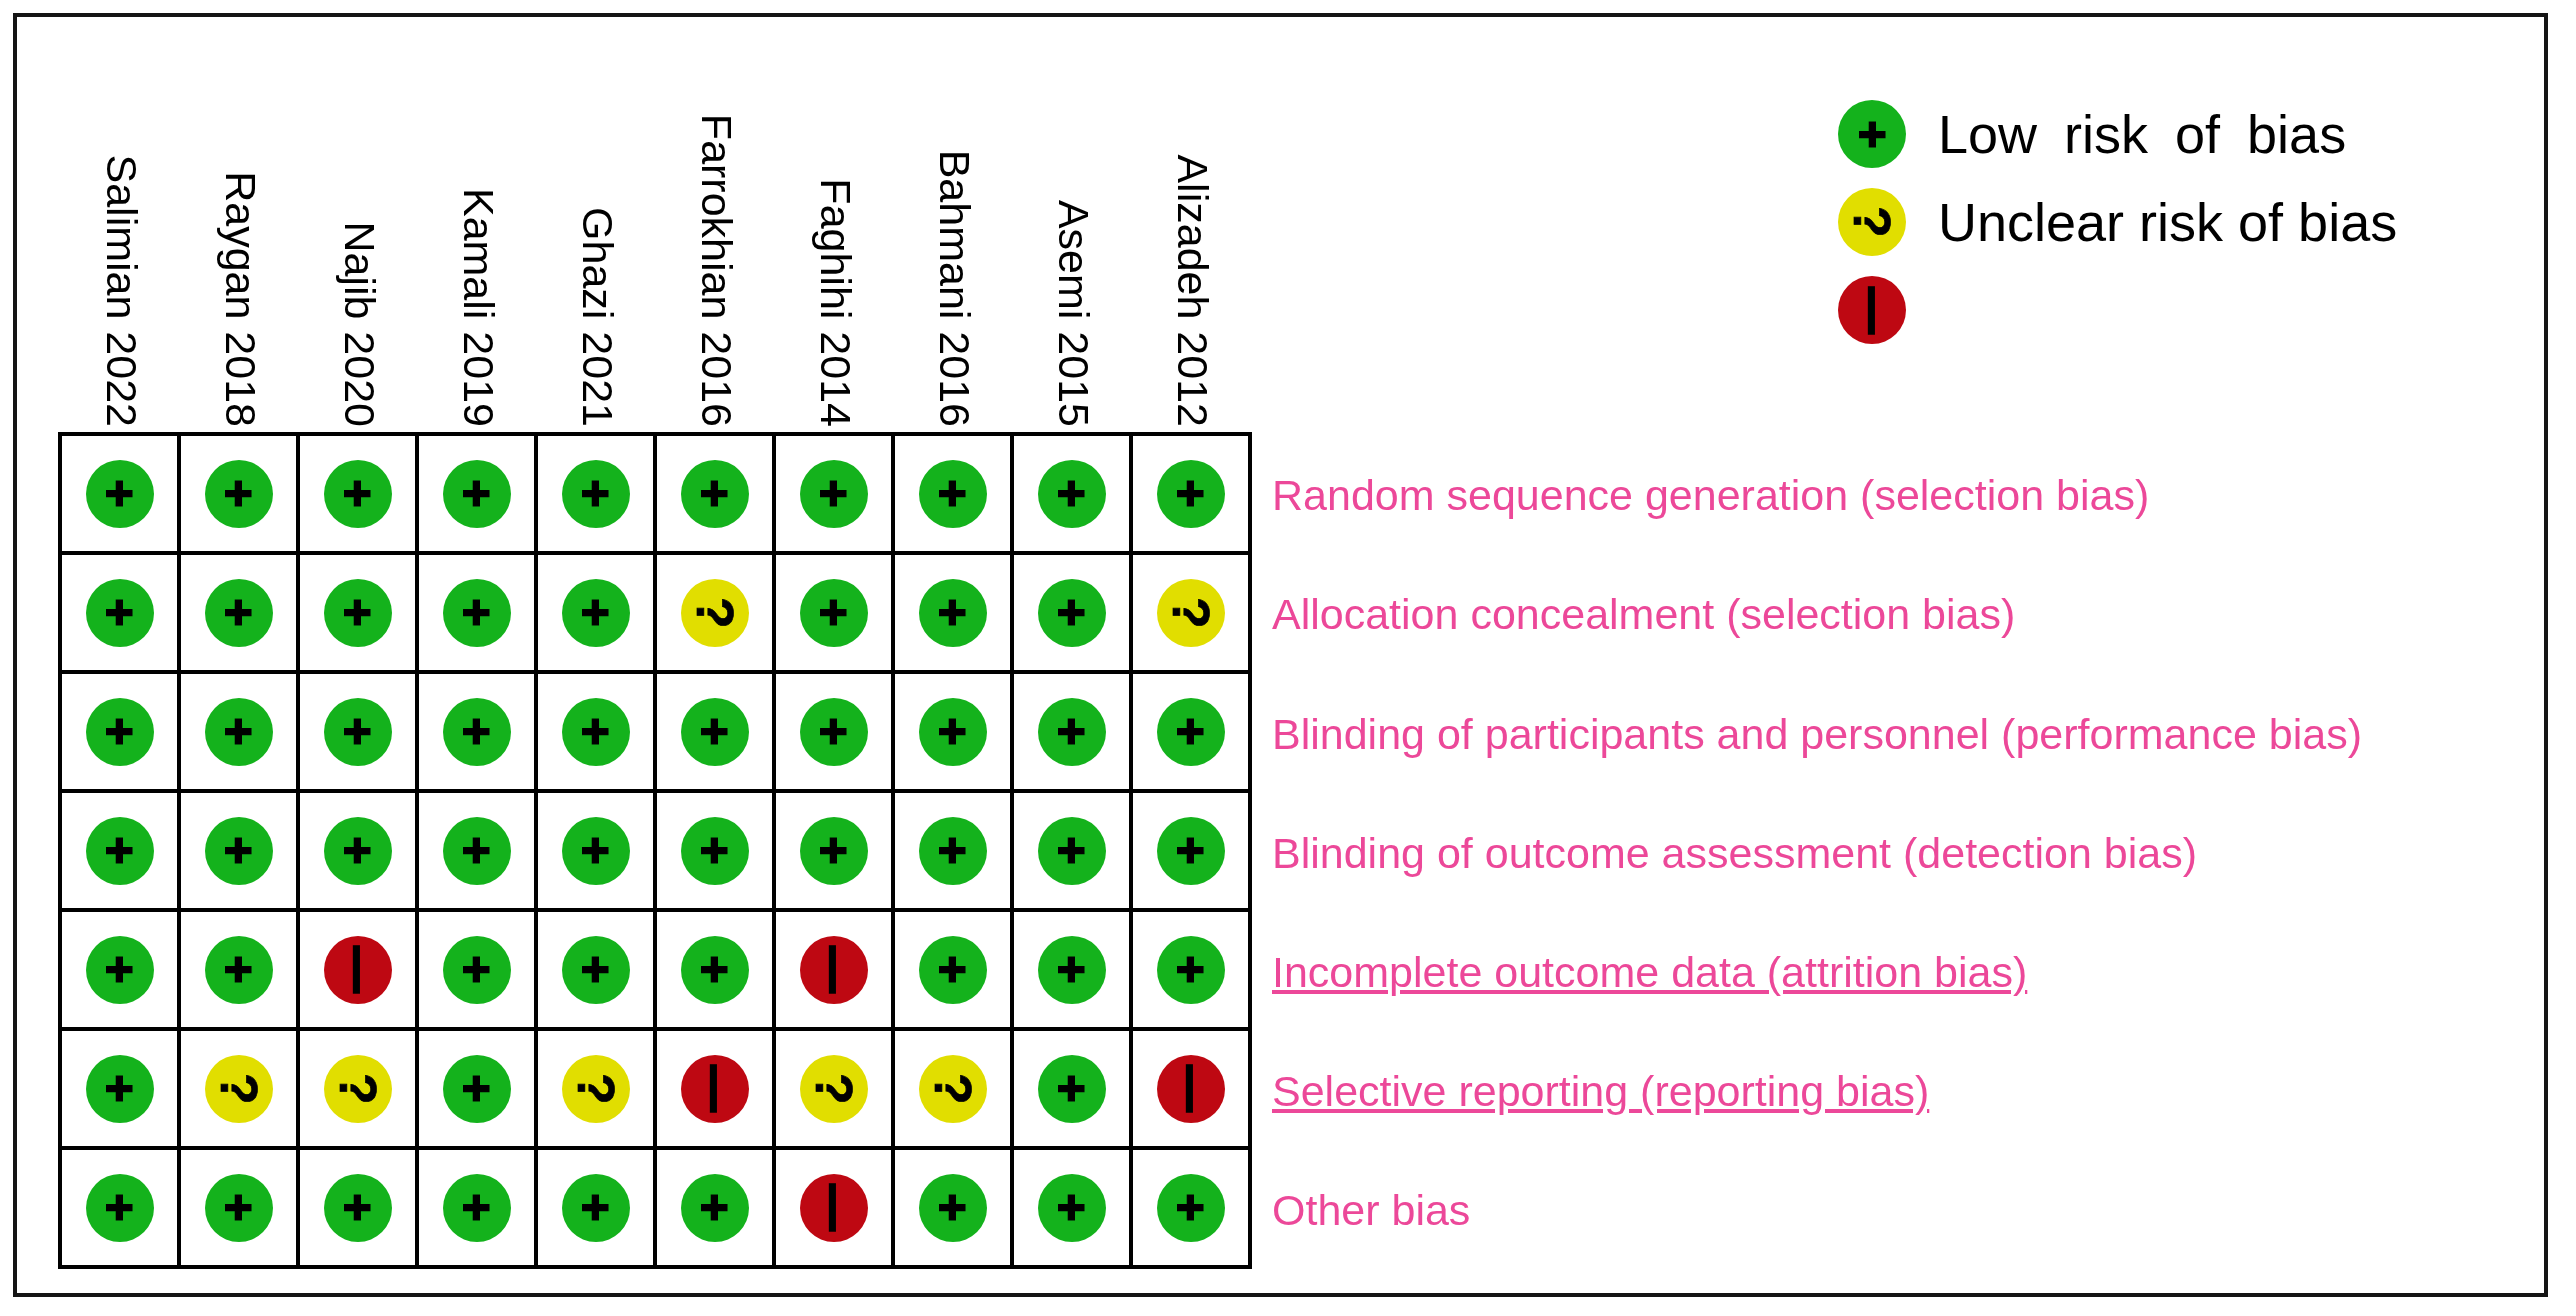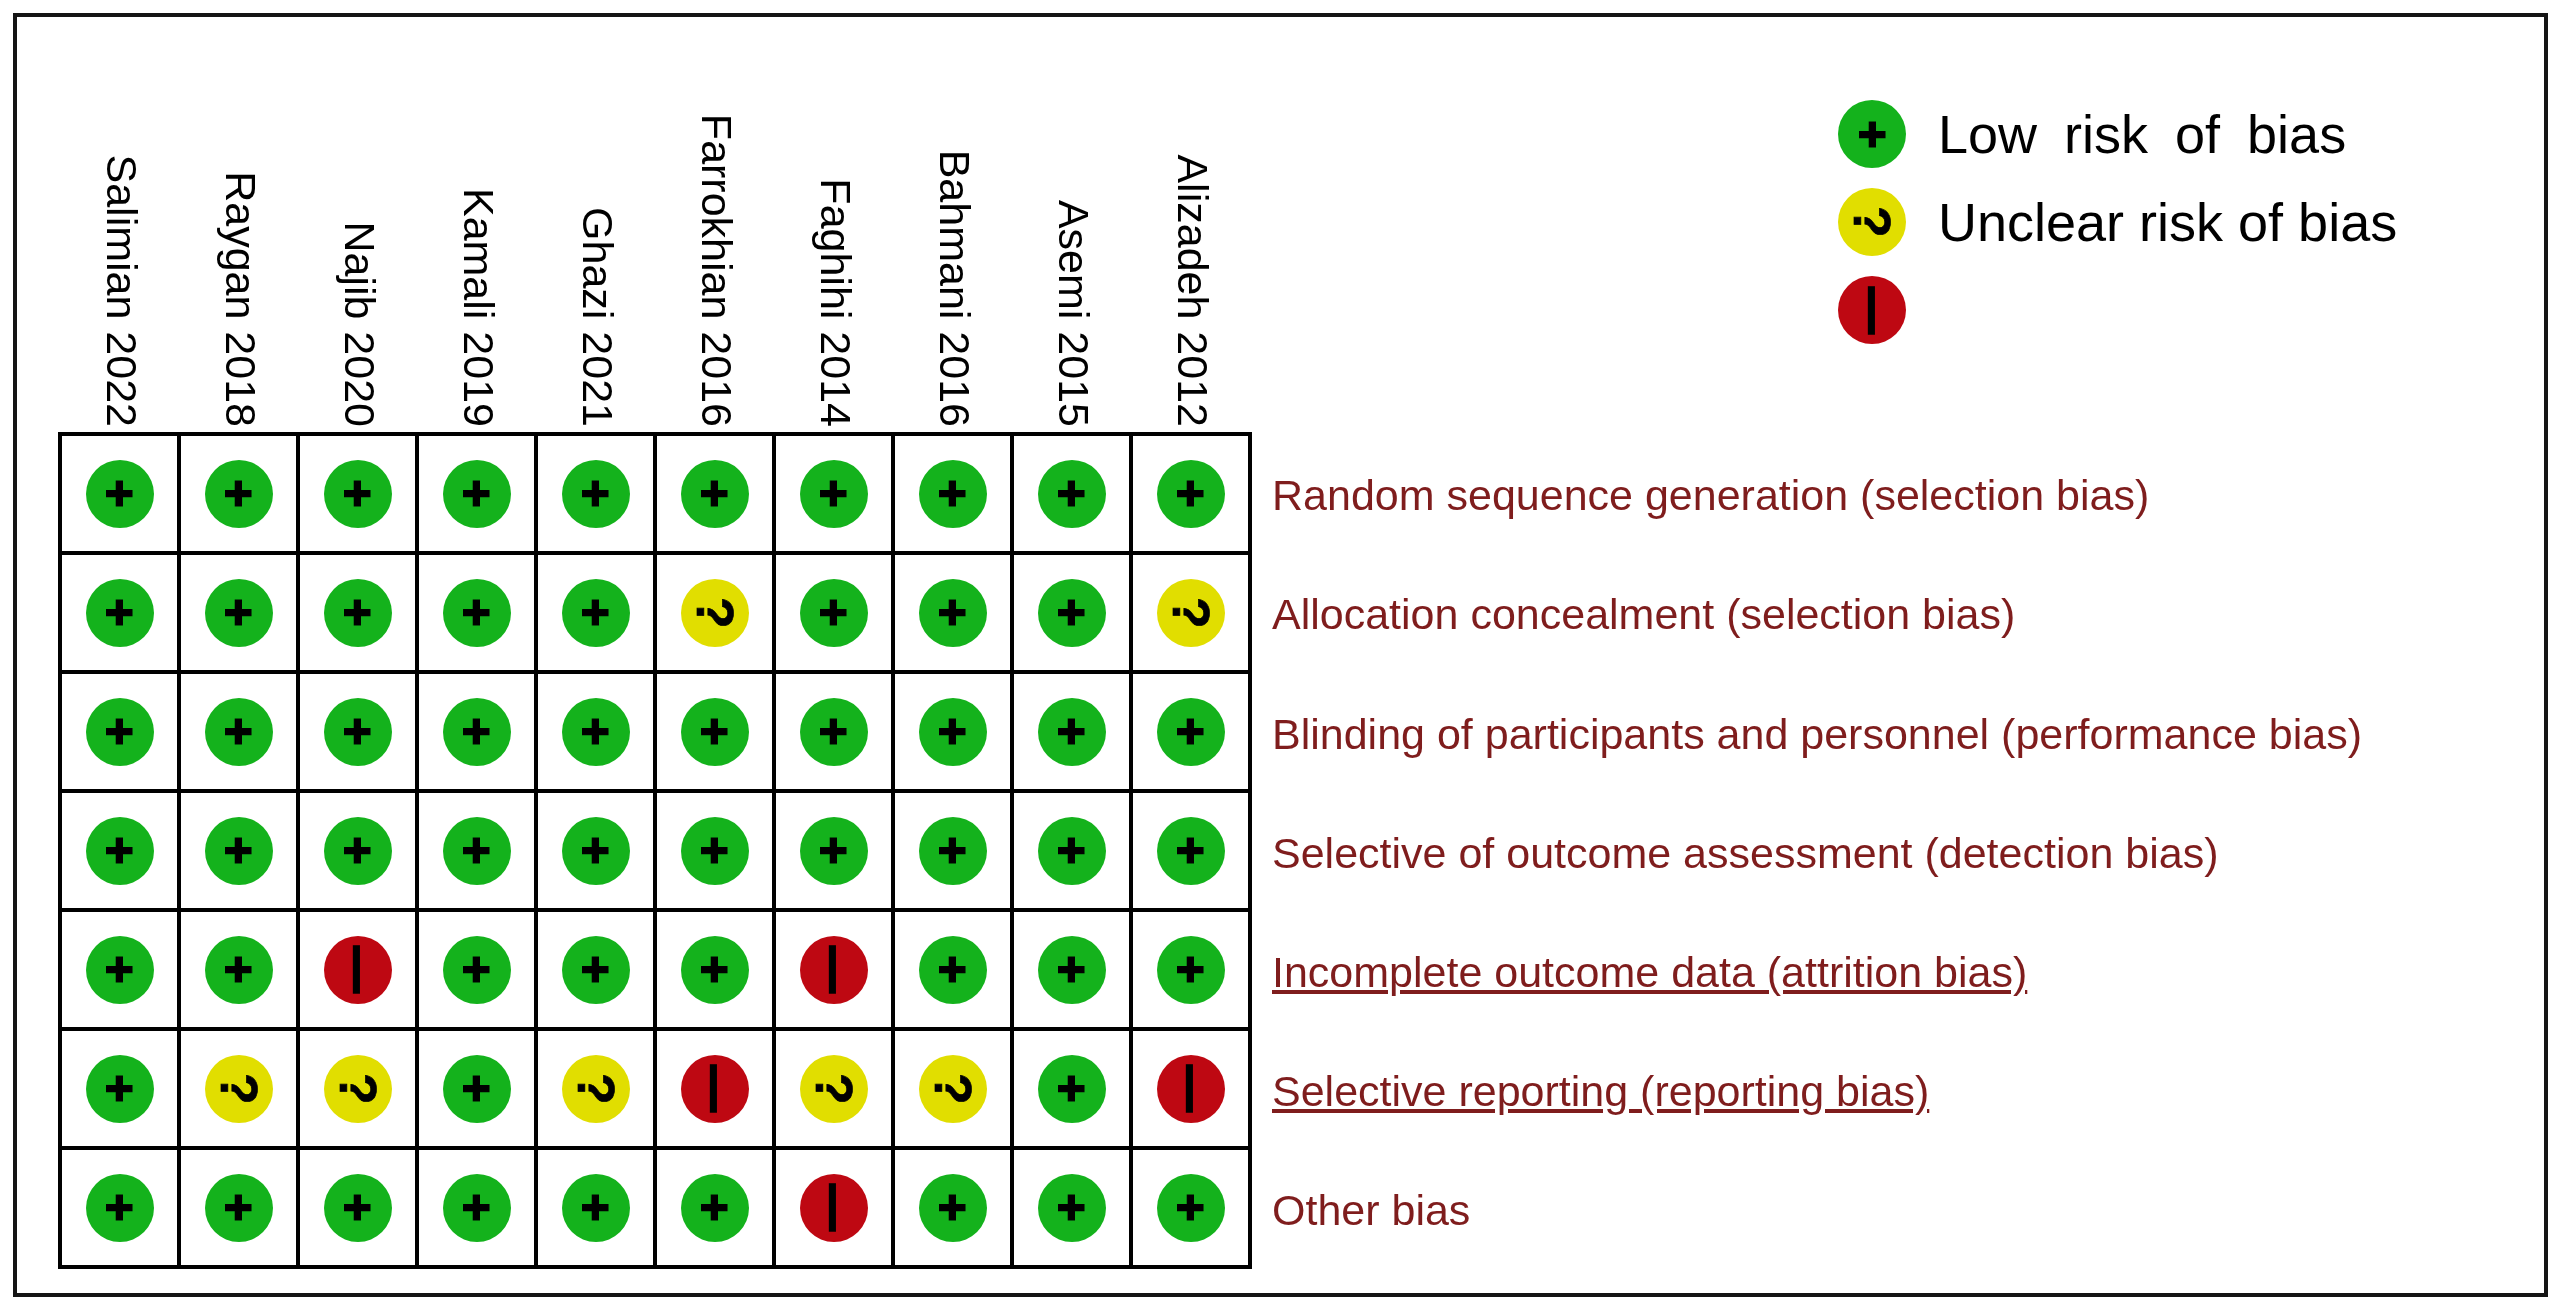--- a/index.html
+++ b/index.html
@@ -77,21 +77,21 @@
   .sym-low     { font-size: 48px;  font-weight: 700; -webkit-text-stroke: 2px #000; }
   .sym-unclear { font-size: 52px;  font-weight: 700; -webkit-text-stroke: 0.7px #000; }
   .sym-high    { font-size: 100px; font-weight: 400; }
   
   .rowlabel {
     position: absolute;
     left: 1272px;
     height: 56px;
     line-height: 56px;
     font-size: 43px;
-    color: #7f1d1d;
+    color: #ec4899;
     white-space: nowrap;
   }
   
   .legend-item {
     position: absolute;
     left: 1838px;
     display: flex;
     align-items: center;
   }
   .legend-label {
@@ -472,21 +472,21 @@
         <span class="circle" style="background: rgb(20, 178, 28);">
           <span class="sym sym-low">+</span>
         </span>
       </div>
     </div>
 
   <div id="rowlabels">
       <div class="rowlabel" style="top: 467px;">Random sequence generation (selection bias)</div>
       <div class="rowlabel" style="top: 586px;">Allocation concealment (selection bias)</div>
       <div class="rowlabel" style="top: 706px;">Blinding of participants and personnel (performance bias)</div>
-      <div class="rowlabel" style="top: 825px;">Selective of outcome assessment (detection bias)</div>
+      <div class="rowlabel" style="top: 825px;">Blinding of outcome assessment (detection bias)</div>
       <div class="rowlabel" style="top: 944px; text-decoration: underline;">Incomplete outcome data (attrition bias)</div>
       <div class="rowlabel" style="top: 1063px; text-decoration: underline;">Selective reporting (reporting bias)</div>
       <div class="rowlabel" style="top: 1182px;">Other bias</div>
     </div>
 
   <div class="legend">
     <div class="legend-item" style="top:100px">
       <span class="circle" style="background: rgb(20, 178, 28);">
         <span class="sym sym-low">+</span>
       </span>

